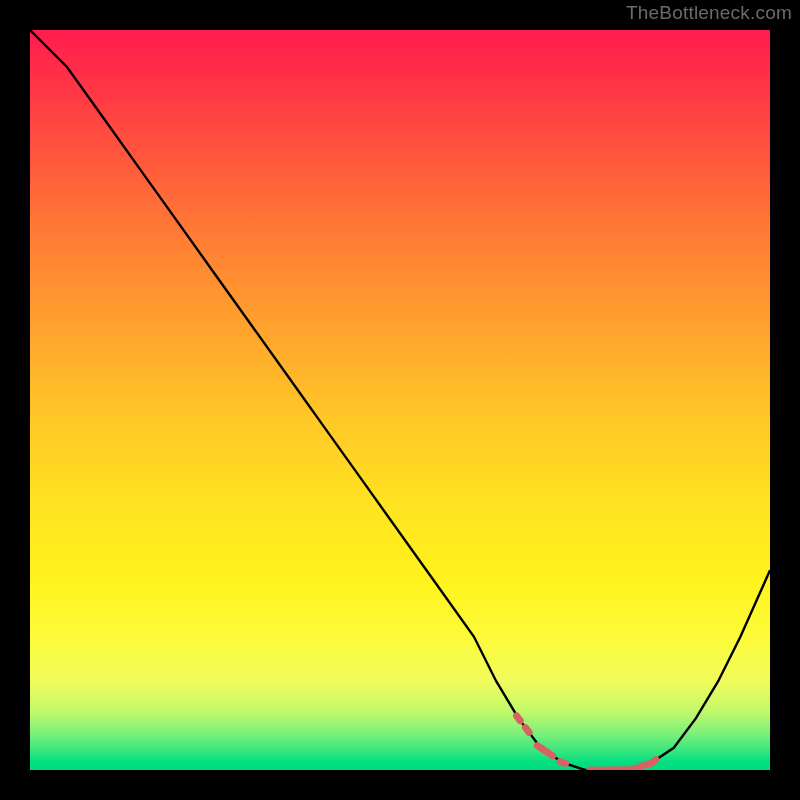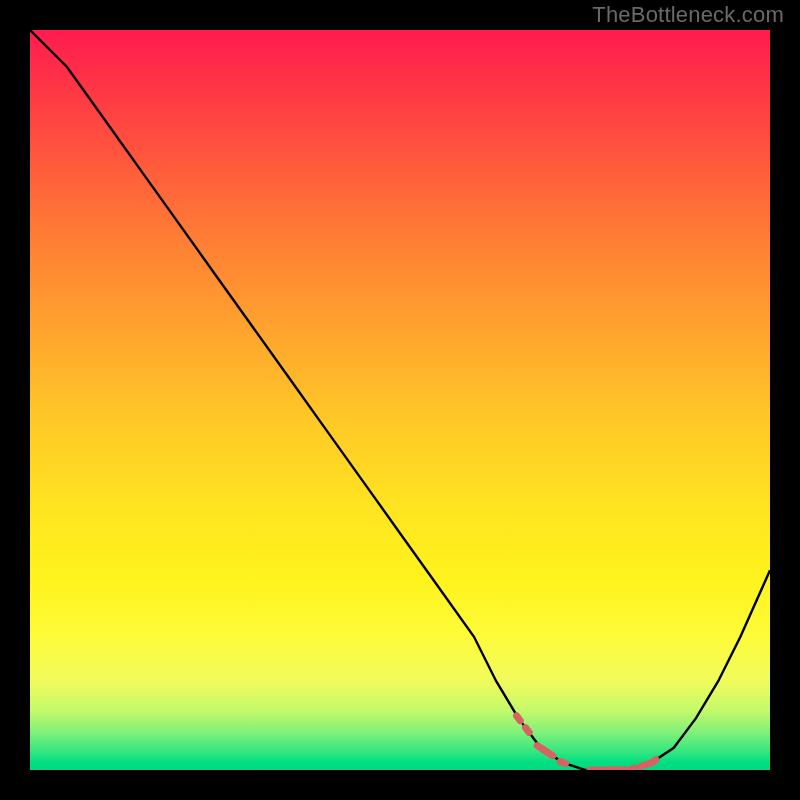--- a/index.html
+++ b/index.html
@@ -13,23 +13,23 @@
   }
   .outer {
     width: 800px;
     height: 800px;
     background: #000;
     position: relative;
   }
   .watermark {
     position: absolute;
     top: 2px;
-    right: 16px;
+    right: 8px;
     color: #6a6a6a;
-    font-size: 22px;
+    font-size: 19px;
     font-weight: 500;
     letter-spacing: 0.2px;
     z-index: 10;
   }
   
   .plot {
     position: absolute;
     left: 30px;
     top: 30px;
     width: 740px;

